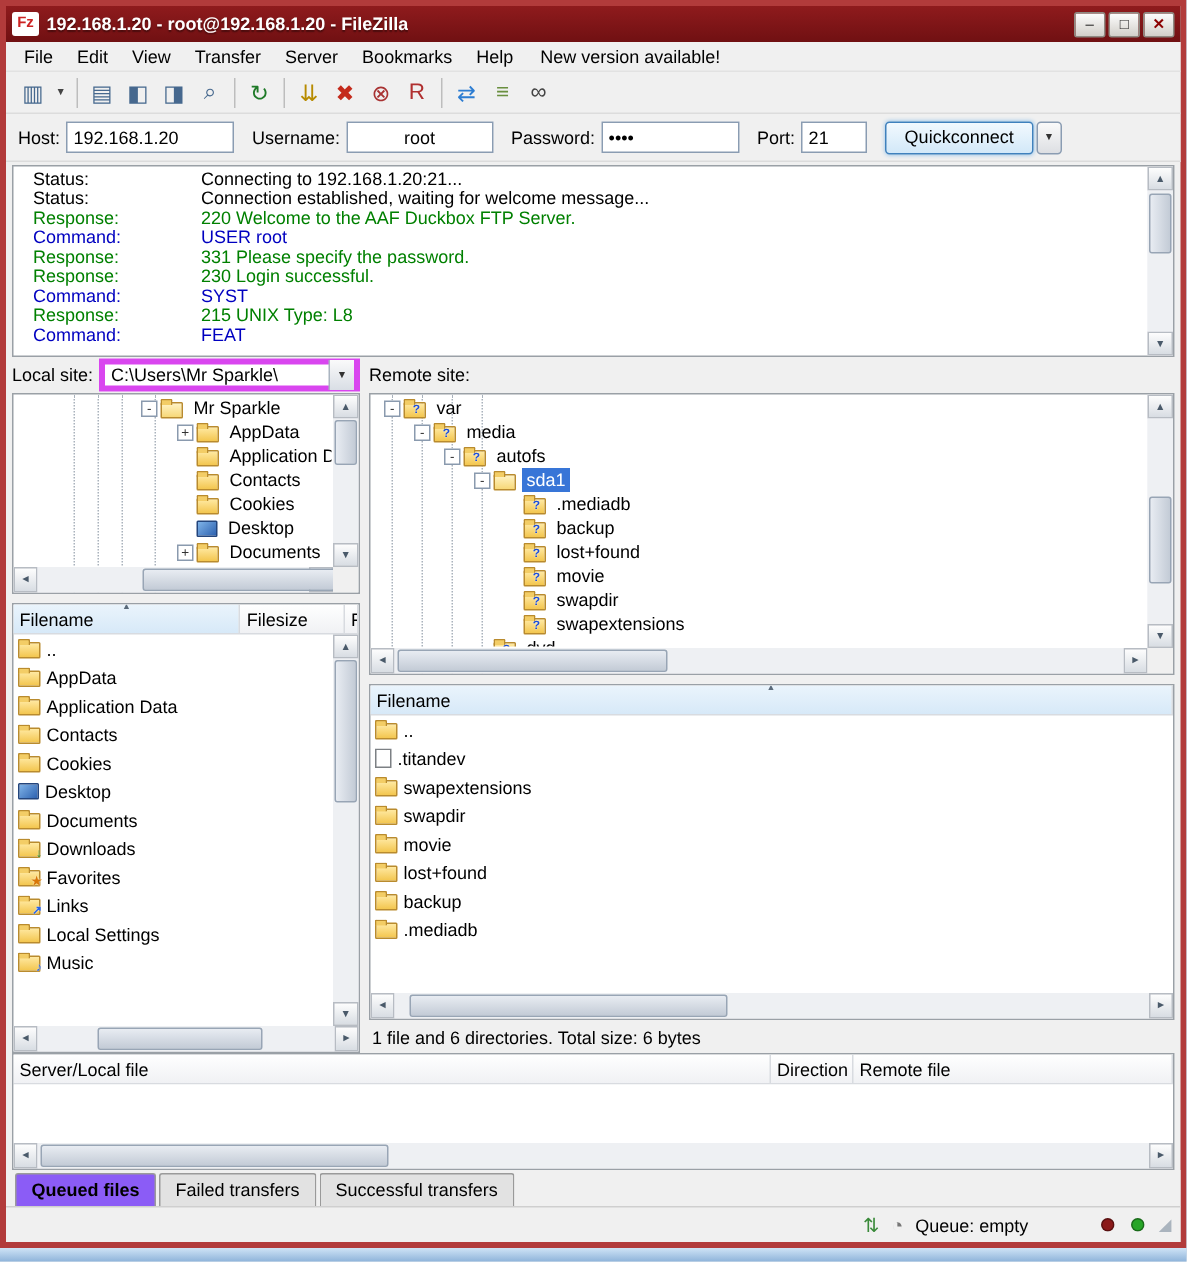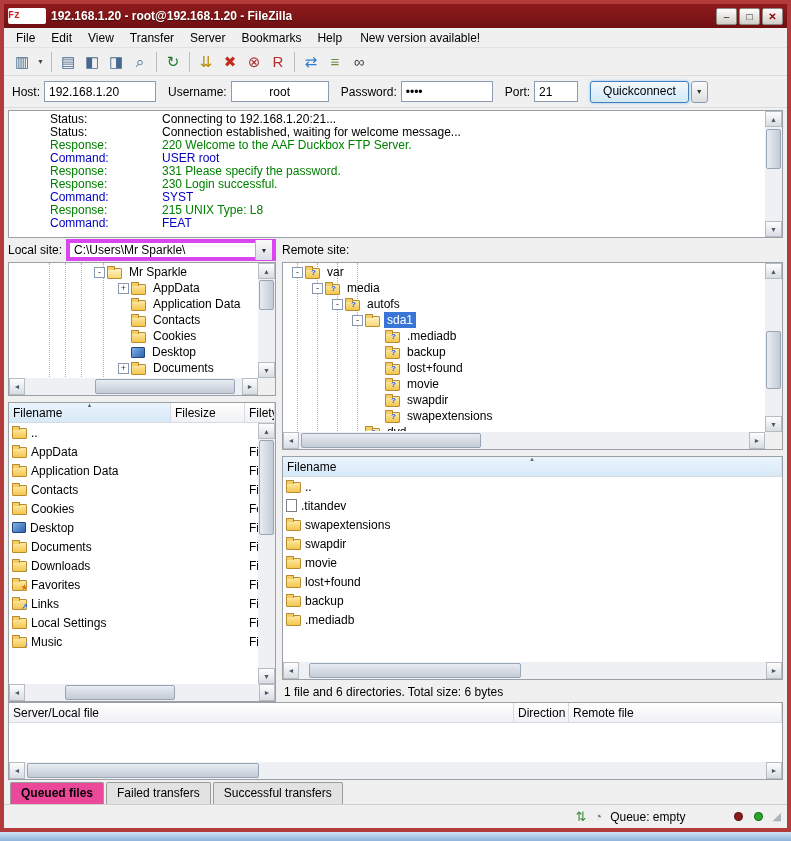--- a/index.html
+++ b/index.html
@@ -5,22 +5,22 @@
   *{box-sizing:border-box;margin:0;padding:0;}
   html,body{width:791px;height:841px;overflow:hidden;}
   body{font-family:"Liberation Sans",sans-serif;font-size:12px;background:#9cbde0;position:relative;}
 
   .window{position:absolute;top:0;left:0;width:791px;height:832px;background:#f0f0f0;
           border:4px solid #b23b3b;display:flex;flex-direction:column;}
 
   
   .titlebar{height:24px;flex:none;background:linear-gradient(#8f1b1d,#701012);display:flex;align-items:center;
             padding:0 4px;color:#fff;}
-  .fz-logo{width:38px;height:16px;background:#fff;color:#c22;font-weight:bold;font-size:10px;line-height:16px;
-           text-align:left;border-radius:2px;margin-right:5px;flex:none;font-family:Liberation Mono, monospace;}
+  .fz-logo{width:18px;height:16px;background:#fff;color:#c22;font-weight:bold;font-size:10px;line-height:16px;
+           text-align:center;border-radius:2px;margin-right:5px;flex:none;}
   .title-text{font-weight:bold;font-size:12px;white-space:nowrap;overflow:hidden;text-shadow:0 1px 1px rgba(0,0,0,.4);}
   .win-controls{margin-left:auto;display:flex;gap:2px;}
   .wbtn{width:21px;height:17px;background:linear-gradient(#fdfdfd,#d2cfc9);border:1px solid #8e8a82;
         border-radius:2px;font-size:10px;line-height:15px;text-align:center;color:#222;}
   .wbtn.close{color:#8b0000;font-weight:bold;}
 
   
   .menubar{height:20px;flex:none;background:#f0f0f0;display:flex;align-items:center;padding-left:4px;
            border-bottom:1px solid #e2e2e2;}
   .menu-item{padding:2px 8px;white-space:nowrap;}
@@ -39,21 +39,21 @@
   .qinput{height:21px;border:1px solid #8a9cb2;background:#fff;font:12px "Liberation Sans",sans-serif;
           padding:0 4px;margin-right:12px;}
   .qinput.host{width:112px;} .qinput.user{width:98px;text-align:center;} .qinput.pass{width:92px;} .qinput.port{width:44px;}
   .qc-btn{height:22px;padding:2px 12px;border:1px solid #3f81bd;border-radius:3px;
           background:linear-gradient(#f2f9fe,#d2e8f8);box-shadow:0 0 3px #8fc0e8;white-space:nowrap;}
   .qc-drop{height:22px;width:17px;border:1px solid #8a9cb2;border-radius:3px;margin-left:2px;
            background:linear-gradient(#fafafa,#dddfe3);font-size:7px;display:flex;align-items:center;justify-content:center;color:#333;}
 
   
   .logpane{height:128px;flex:none;margin:2px 4px 0 4px;background:#fff;border:1px solid #9aa0a6;position:relative;overflow:hidden;}
-  .log-lines{position:absolute;left:1px;top:1px;bottom:1px;right:18px;overflow:hidden;padding:1px 0 0 12px;margin-left:28px;}
+  .log-lines{position:absolute;left:1px;top:1px;bottom:1px;right:18px;overflow:hidden;padding:1px 0 0 12px;}
   .log-line{height:13px;line-height:13px;white-space:nowrap;}
   .log-label{display:inline-block;width:112px;}
   .log-line.status{color:#000;}
   .log-line.response{color:#008000;}
   .log-line.command{color:#0000c0;}
 
   
   .sb-v{display:flex;flex-direction:column;width:17px;background:#f2f3f5;}
   .sb-h{display:flex;flex-direction:row;height:17px;background:#f2f3f5;}
   .sb-btn{flex:none;display:flex;align-items:center;justify-content:center;font-size:7px;color:#4a5a6a;
@@ -65,21 +65,21 @@
   .sb-v .sb-thumb{left:1px;right:1px;}
   .sb-h .sb-thumb{top:1px;bottom:1px;background:linear-gradient(#e8ecf2,#c3cbd6);}
   .abs-v{position:absolute;top:0;right:0;bottom:17px;}
   .abs-v.full{bottom:0;}
   .abs-h{position:absolute;left:0;bottom:0;right:17px;}
   .sb-corner{position:absolute;right:0;bottom:0;width:17px;height:17px;background:#f0f0f0;}
 
   
   .main{flex:1;display:flex;margin:0 4px;min-height:0;}
   .col{display:flex;flex-direction:column;min-width:0;}
-  .local-col{width:268px;flex:none;}
+  .local-col{width:232px;flex:none;}
   .remote-col{flex:1;}
   .vsplit{width:6px;flex:none;}
   .hsplit{height:6px;flex:none;}
 
   .sitebar{height:24px;flex:none;display:flex;align-items:center;}
   .site-label{margin-right:4px;white-space:nowrap;}
   .combo{flex:1;height:22px;border:4px solid #d946ef;background:#fff;display:flex;align-items:center;min-width:0;}
   .combo-text{padding-left:4px;white-space:nowrap;overflow:hidden;flex:1;}
   .combo-btn{width:17px;height:20px;flex:none;background:linear-gradient(#fafafa,#d9dee5);
              border-left:1px solid #aab4c0;font-size:7px;display:flex;align-items:center;justify-content:center;color:#333;}
@@ -126,21 +126,21 @@
   .statusline{height:22px;flex:none;padding:5px 2px 0 2px;white-space:nowrap;overflow:hidden;}
 
   
   .queuebox{height:78px;flex:none;margin:0 4px;background:#fff;border:1px solid #9aa0a6;display:flex;flex-direction:column;overflow:hidden;}
   .qbody{flex:1;background:#fff;}
 
   
   .tabs{height:24px;flex:none;display:flex;align-items:flex-end;gap:2px;padding:2px 0 0 6px;background:#f0f0f0;}
   .tab{padding:3px 10px 4px 10px;border:1px solid #9a9a9a;border-bottom:none;border-radius:2px 2px 0 0;
        background:#e2e2e2;white-space:nowrap;}
-  .tab.active{background:#ec4899;font-weight:bold;}
+  .tab.active{background:#8b5cf6;font-weight:bold;}
   .statusbar{height:24px;flex:none;background:#f0f0f0;border-top:1px solid #cfcfcf;display:flex;align-items:center;padding:0 6px;}
   .sb-right{margin-left:auto;display:flex;align-items:center;}
   .sb-ic{margin-right:8px;font-size:13px;}
   .queue-text{white-space:nowrap;}
   .leds{margin-left:48px;display:inline-flex;gap:11px;align-items:center;}
   .led{width:9px;height:9px;border-radius:50%;border:1px solid rgba(0,0,0,.35);}
   .grip{margin-left:10px;color:#aab4be;font-size:11px;}
 
   .taskbar-strip{position:absolute;left:0;bottom:0;width:791px;height:9px;background:linear-gradient(#cfe3f6,#8fb4da);}
 </style>

